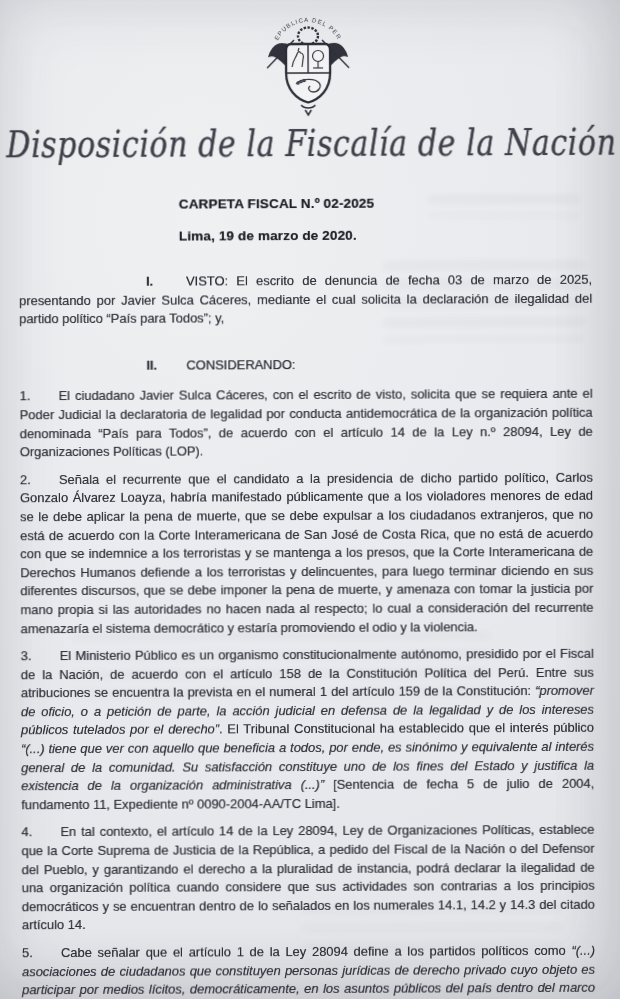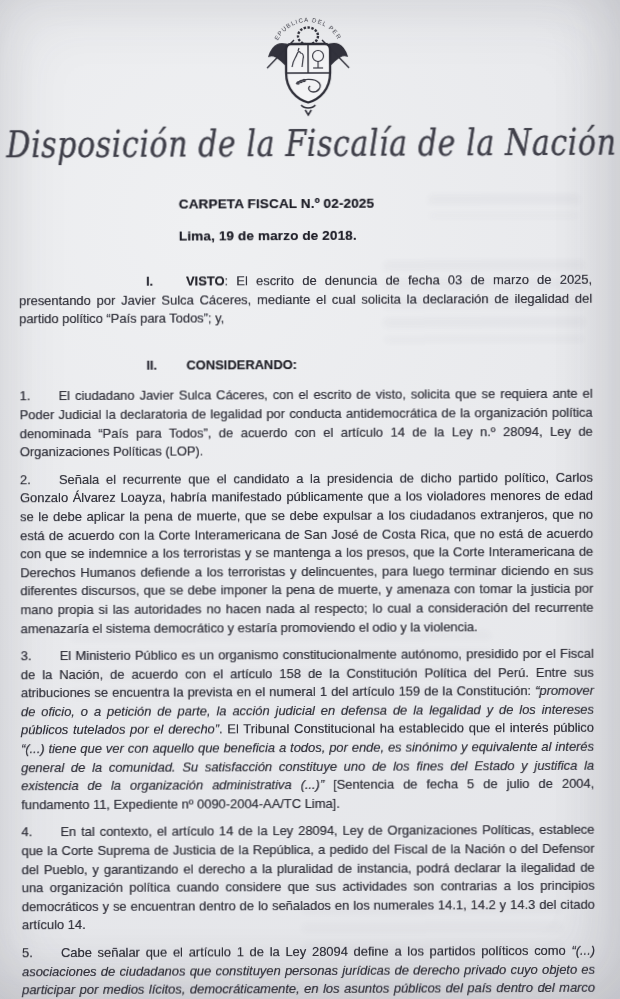--- a/index.html
+++ b/index.html
@@ -71,21 +71,21 @@
   .bodytext p{margin:0;}
   .bodytext p:nth-child(1){margin-top:4px;}
   .bodytext p:nth-child(2){margin-top:28px;}
   .bodytext p:nth-child(3){margin-top:12px;}
   .bodytext p:nth-child(n+4){margin-top:9px;}
   .bodytext p.roman{text-indent:127px;}
   .bodytext p.item{text-indent:0;}
   .num{display:inline-block;text-indent:0;}
   .roman .num{width:40px;font-weight:700;}
   .item .num{width:39px;}
-  .b{font-weight:700;color:#222229;}
+  .b{font-weight:400;color:#222229;}
   .i{font-style:italic;}
 </style>
 </head>
 <body>
 
 <div class="sheet">
   <div class="content">
 
     <div class="bleed bleed1"></div>
     <div class="bleed bleed2"></div>
@@ -138,21 +138,21 @@
           <path d="M43 99 C 46 103 54 103 57 99"></path>
           <path d="M47 104 l3 5 l3 -5"></path>
         </g>
       </svg>
     </div>
 
     <h1 class="title">Disposición de la Fiscalía de la Nación</h1>
 
     <div class="docmeta">
       <div class="carpeta">CARPETA FISCAL N.º 02-2025</div>
-      <div class="dateline">Lima, 19 de marzo de 2018.</div>
+      <div class="dateline">Lima, 19 de marzo de 2020.</div>
     </div>
 
     <div class="bodytext" id="doc-body">
         <p class="roman"><span class="num">I.</span><span class="b">VISTO</span><span>: El escrito de denuncia de fecha 03 de marzo de 2025, presentando por Javier Sulca Cáceres, mediante el cual solicita la declaración de ilegalidad del partido político “País para Todos”; y,</span></p>
         <p class="roman"><span class="num">II.</span><span class="b">CONSIDERANDO:</span></p>
         <p class="item"><span class="num">1.</span><span>El ciudadano Javier Sulca Cáceres, con el escrito de visto, solicita que se requiera ante el Poder Judicial la declaratoria de legalidad por conducta antidemocrática de la organización política denominada “País para Todos”, de acuerdo con el artículo 14 de la Ley n.º 28094, Ley de Organizaciones Políticas (LOP).</span></p>
         <p class="item"><span class="num">2.</span><span>Señala el recurrente que el candidato a la presidencia de dicho partido político, Carlos Gonzalo Álvarez Loayza, habría manifestado públicamente que a los violadores menores de edad se le debe aplicar la pena de muerte, que se debe expulsar a los ciudadanos extranjeros, que no está de acuerdo con la Corte Interamericana de San José de Costa Rica, que no está de acuerdo con que se indemnice a los terroristas y se mantenga a los presos, que la Corte Interamericana de Derechos Humanos defiende a los terroristas y delincuentes, para luego terminar diciendo en sus diferentes discursos, que se debe imponer la pena de muerte, y amenaza con tomar la justicia por mano propia si las autoridades no hacen nada al respecto; lo cual a consideración del recurrente amenazaría el sistema democrático y estaría promoviendo el odio y la violencia.</span></p>
         <p class="item"><span class="num">3.</span><span>El Ministerio Público es un organismo constitucionalmente autónomo, presidido por el Fiscal de la Nación, de acuerdo con el artículo 158 de la Constitución Política del Perú. Entre sus atribuciones se encuentra la prevista en el numeral 1 del artículo 159 de la Constitución: </span><span class="i">“promover de oficio, o a petición de parte, la acción judicial en defensa de la legalidad y de los intereses públicos tutelados por el derecho”</span><span>. El Tribunal Constitucional ha establecido que el interés público </span><span class="i">“(...) tiene que ver con aquello que beneficia a todos, por ende, es sinónimo y equivalente al interés general de la comunidad. Su satisfacción constituye uno de los fines del Estado y justifica la existencia de la organización administrativa (...)”</span><span> [Sentencia de fecha 5 de julio de 2004, fundamento 11, Expediente nº 0090-2004-AA/TC Lima].</span></p>
         <p class="item"><span class="num">4.</span><span>En tal contexto, el artículo 14 de la Ley 28094, Ley de Organizaciones Políticas, establece que la Corte Suprema de Justicia de la República, a pedido del Fiscal de la Nación o del Defensor del Pueblo, y garantizando el derecho a la pluralidad de instancia, podrá declarar la ilegalidad de una organización política cuando considere que sus actividades son contrarias a los principios democráticos y se encuentran dentro de lo señalados en los numerales 14.1, 14.2 y 14.3 del citado artículo 14.</span></p>
         <p class="item"><span class="num">5.</span><span>Cabe señalar que el artículo 1 de la Ley 28094 define a los partidos políticos como </span><span class="i">“(...) asociaciones de ciudadanos que constituyen personas jurídicas de derecho privado cuyo objeto es participar por medios lícitos, democráticamente, en los asuntos públicos del país dentro del marco de la Constitución Política del Estado y de la presente ley”</span><span>. Señala, asimismo, que </span><span class="i">“(...) los partidos políticos expresan el pluralismo democrático. Concurren a la formación y manifestación</span></p>

